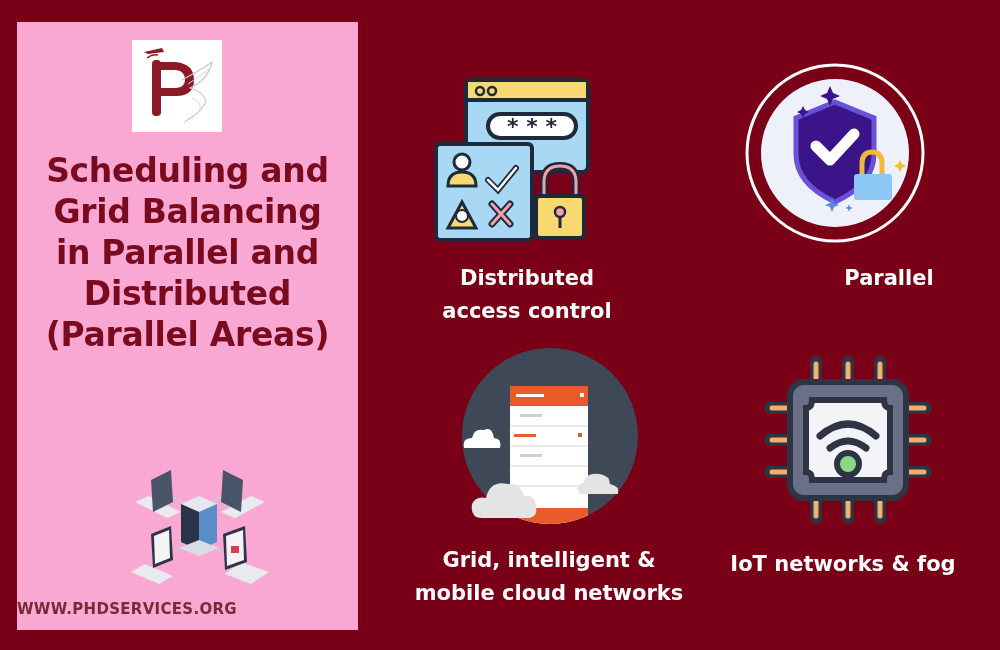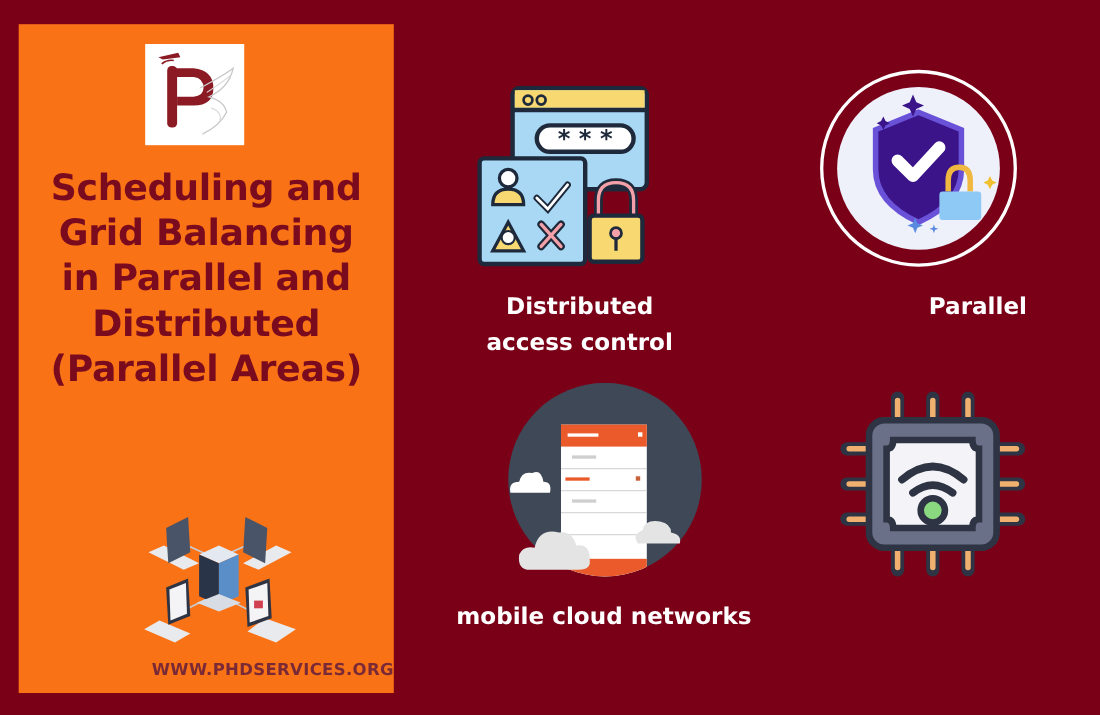--- a/index.html
+++ b/index.html
@@ -1,22 +1,22 @@
 <!DOCTYPE html>
 <html><head>
 <meta charset="utf-8">
 <style>
   html, body { margin:0; padding:0; }
   body { width:1000px; height:650px; background:#7a0018; position:relative; overflow:hidden; font-family:"DejaVu Sans", sans-serif; }
-  .left-panel { position:absolute; left:17px; top:22px; width:341px; height:608px; background:#f97316; }
+  .left-panel { position:absolute; left:17px; top:22px; width:341px; height:608px; background:#f9a8d4; }
   .logo-box { position:absolute; left:115px; top:18px; width:90px; height:92px; background:#ffffff; }
   .title { position:absolute; left:0; top:128px; width:341px; text-align:center; color:#7a0a1e; font-weight:bold; font-size:33px; line-height:41px; letter-spacing:-0.3px; }
   .title span { display:block; }
   .network-illus { position:absolute; left:100px; top:428px; width:160px; height:140px; }
-  .website { position:absolute; left:0; top:578px; width:341px; text-align:right; color:#7a2a36; font-weight:bold; font-size:15px; letter-spacing:0.3px; }
+  .website { position:absolute; left:0; top:578px; width:341px; text-align:left; color:#7a2a36; font-weight:bold; font-size:15px; letter-spacing:0.3px; }
   .item-icon { position:absolute; }
   .item-label { position:absolute; color:#ffffff; font-weight:bold; text-align:center; font-size:21px; line-height:33px; }
   .item-label span { display:block; }
 </style>
 </head>
 <body>
 
 <div class="left-panel">
   <div class="logo-box">
     <svg width="90" height="92" viewBox="0 0 90 92">
@@ -141,20 +141,21 @@
       <rect x="118" y="85" width="4" height="4" fill="#c8603a"></rect>
       <rect x="60" y="106" width="22" height="3" fill="#cfcfcf"></rect>
       <rect x="50" y="160" width="78" height="30" fill="#ea5a2a"></rect>
     </g>
     <path d="M4 100 Q2 90 12 90 Q14 80 24 82 Q32 78 34 90 Q42 90 40 100 Z" fill="#ffffff"></path>
     <path d="M22 170 Q10 170 12 156 Q16 148 26 150 Q30 132 48 136 Q60 134 64 148 Q76 146 76 160 Q78 170 66 170 Z" fill="#e4e4e4"></path>
     <path d="M120 146 Q114 138 124 134 Q126 124 140 126 Q150 128 150 136 Q160 138 158 146 Z" fill="#e4e4e4"></path>
   </svg>
 </div>
 <div class="item-label" style="left:396px;top:544px;width:306px;">
+  <span>Grid, intelligent &amp;</span>
   <span>mobile cloud networks</span>
 </div>
 
 <div class="item-icon" style="left:762px;top:354px;width:172px;height:172px;">
   <svg width="172" height="172" viewBox="0 0 172 172">
     <g stroke="#2e3444" stroke-width="12" stroke-linecap="round">
       <line x1="54" y1="8" x2="54" y2="30"></line>
         <line x1="86" y1="8" x2="86" y2="30"></line>
         <line x1="118" y1="8" x2="118" y2="30"></line>
       <line x1="54" y1="142" x2="54" y2="164"></line>
@@ -182,13 +183,14 @@
         <line x1="146" y1="118" x2="162" y2="118"></line>
     </g>
     <rect x="28" y="28" width="116" height="116" rx="14" fill="#6a7088" stroke="#2e3444" stroke-width="6"></rect>
     <path d="M50 46 L122 46 Q122 54 128 54 L128 118 Q122 118 122 126 L50 126 Q50 118 44 118 L44 54 Q50 54 50 46 Z" fill="#f4f4f8" stroke="#2e3444" stroke-width="6"></path>
     <path d="M58 82 Q86 58 114 82" stroke="#2e3444" stroke-width="7" fill="none" stroke-linecap="round"></path>
     <path d="M68 94 Q86 80 104 94" stroke="#2e3444" stroke-width="7" fill="none" stroke-linecap="round"></path>
     <circle cx="86" cy="110" r="11" fill="#8ad880" stroke="#2e3444" stroke-width="6"></circle>
   </svg>
 </div>
 <div class="item-label" style="left:718px;top:548px;width:250px;">
+  <span>IoT networks &amp; fog</span>
 </div>
 
 </body></html>

